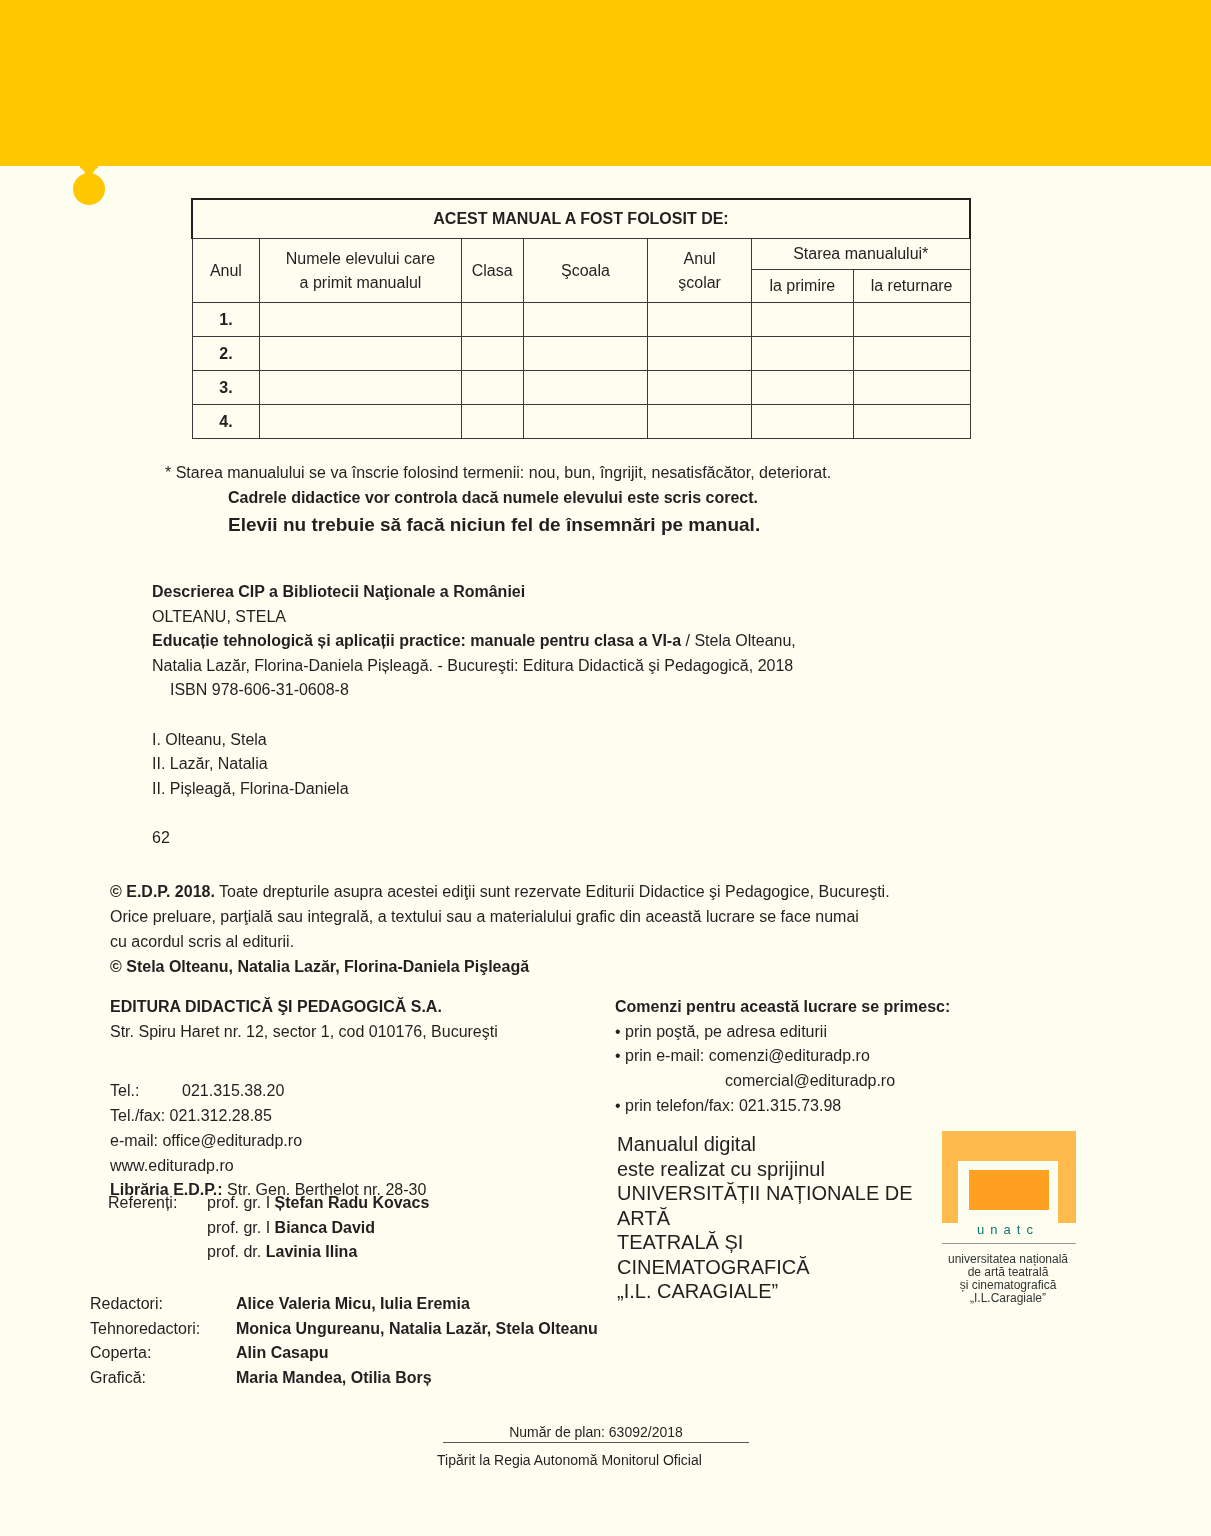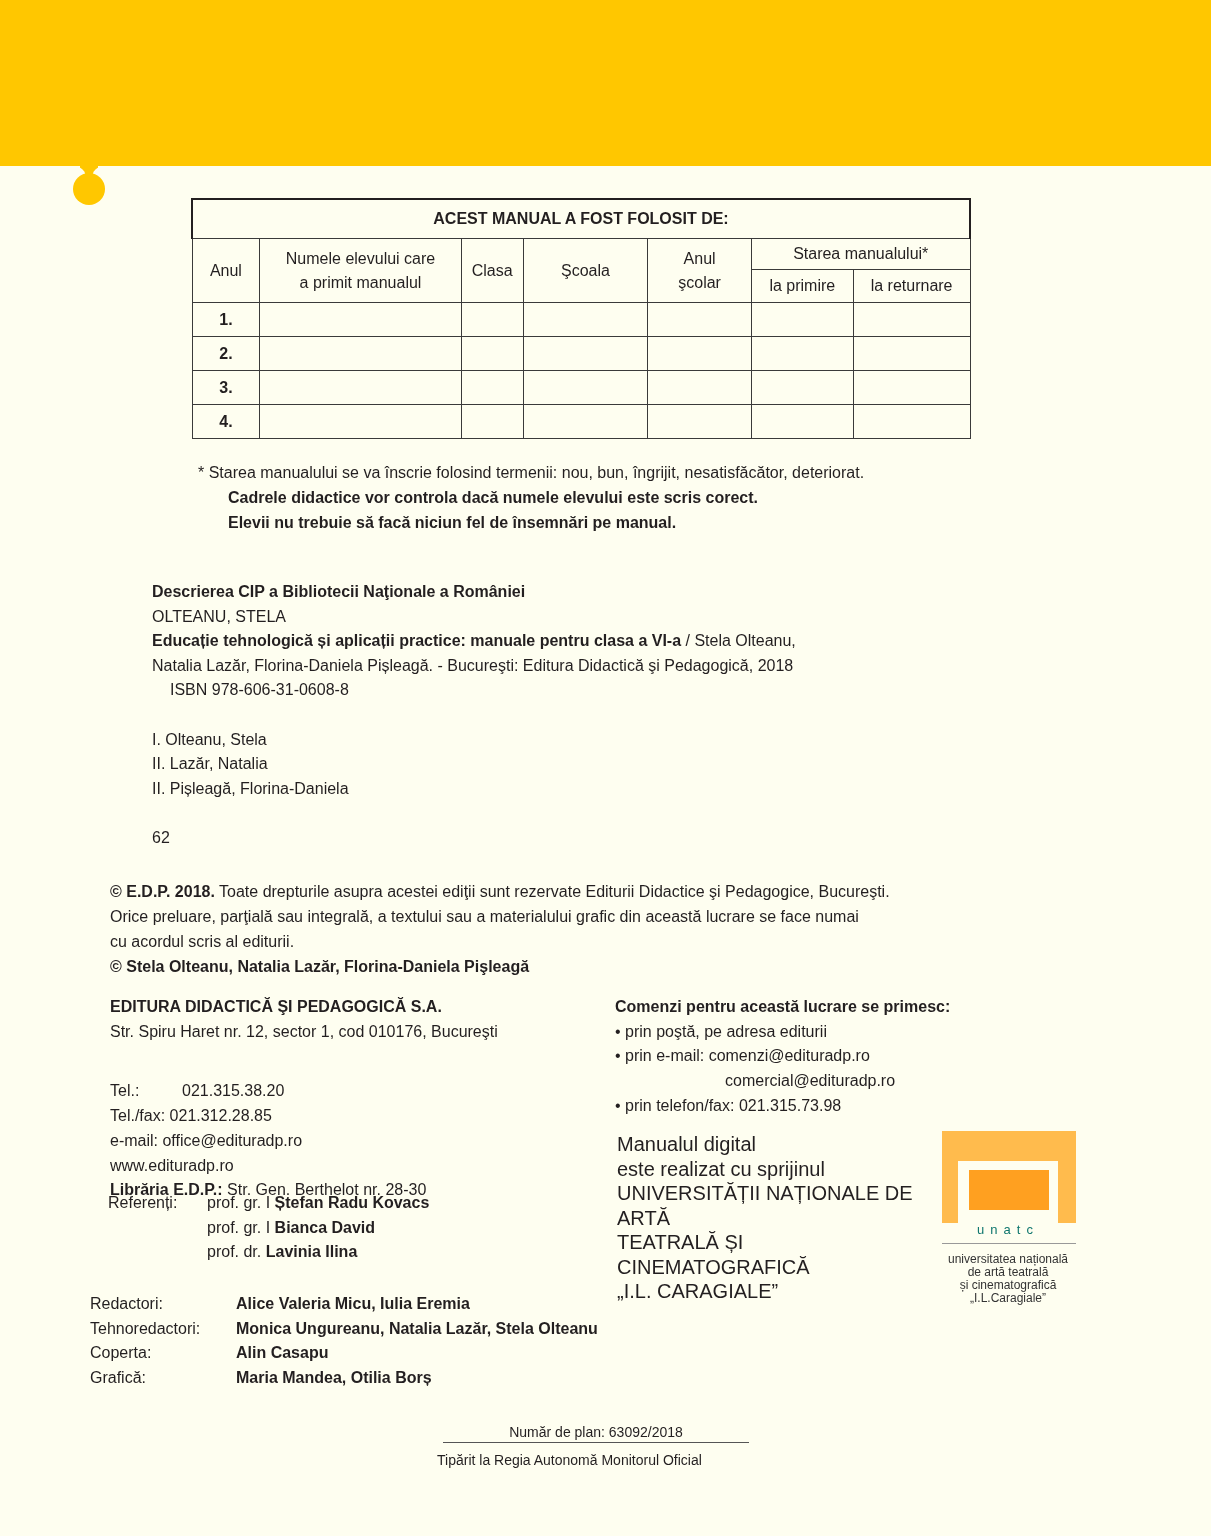--- a/index.html
+++ b/index.html
@@ -23,23 +23,23 @@
   table.usage tr.title th { height: 38px; font-weight: bold; border-top: 2px solid #231f20; border-left: 2px solid #231f20; border-right: 2px solid #231f20; }
   table.usage tr.h1 th { height: 30px; line-height: 24px; }
   table.usage tr.h2 th { height: 32px; }
   table.usage tr.row td { height: 33px; }
   table.usage tr.row td.num { font-weight: bold; }
   table.usage td:first-child, table.usage th:first-child { border-left: 1px solid #3a3a3a; }
   .ml { display: block; }
 
   .abs { position: absolute; white-space: nowrap; }
   .b { font-weight: bold; }
-  .note { left: 165px; top: 464px; font-size: 16px; margin-left: 33px; }
+  .note { left: 165px; top: 464px; font-size: 16px; }
   .note2 { left: 228px; top: 489px; font-size: 16px; font-weight: bold; }
-  .note3 { left: 228px; top: 514px; font-size: 16px; font-weight: bold; }
+  .note3 { left: 228px; top: 514px; font-size: 19px; font-weight: bold; }
 
   .cip { left: 152px; top: 580px; font-size: 16px; line-height: 24.6px; white-space: nowrap; }
   .cip .indent { padding-left: 18px; }
 
   .copy { left: 110px; top: 879px; font-size: 16px; line-height: 25px; }
 
   .edp { left: 110px; top: 995px; font-size: 16px; line-height: 24.7px; }
   .edp .tabv { display: inline-block; width: 72px; margin-top: 35px; }
 
   .orders { left: 615px; top: 995px; font-size: 16px; line-height: 24.7px; }

